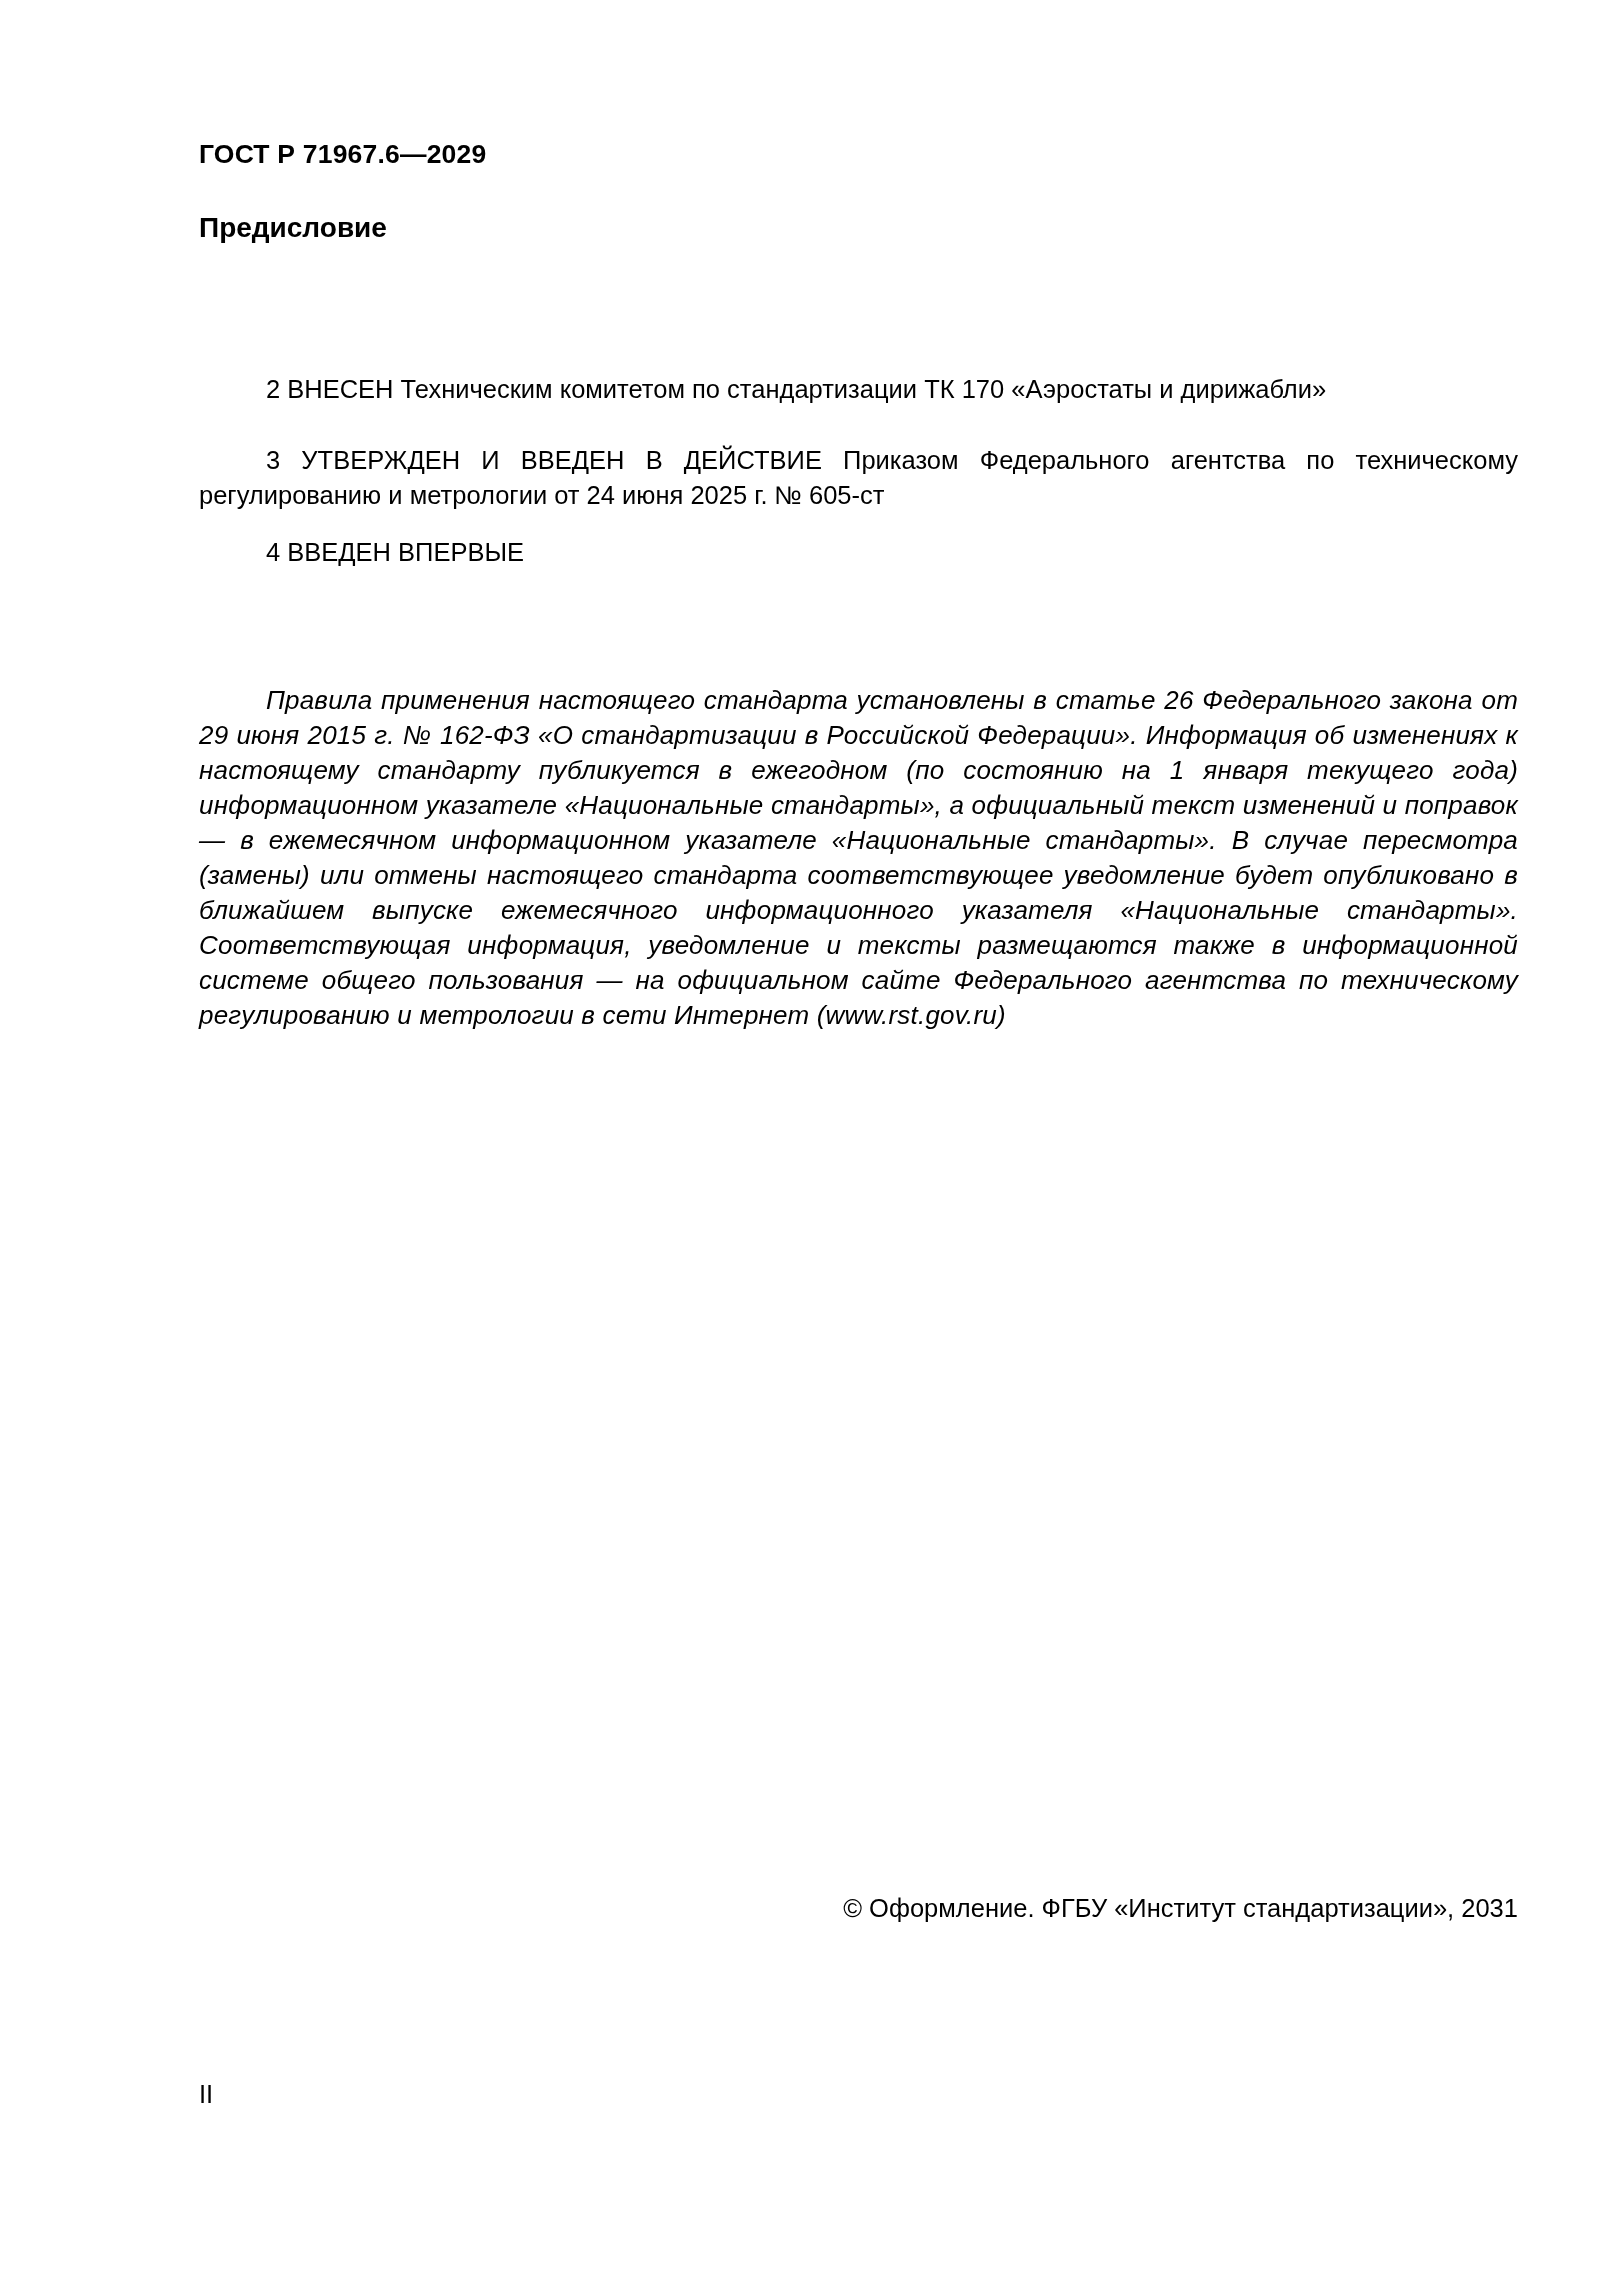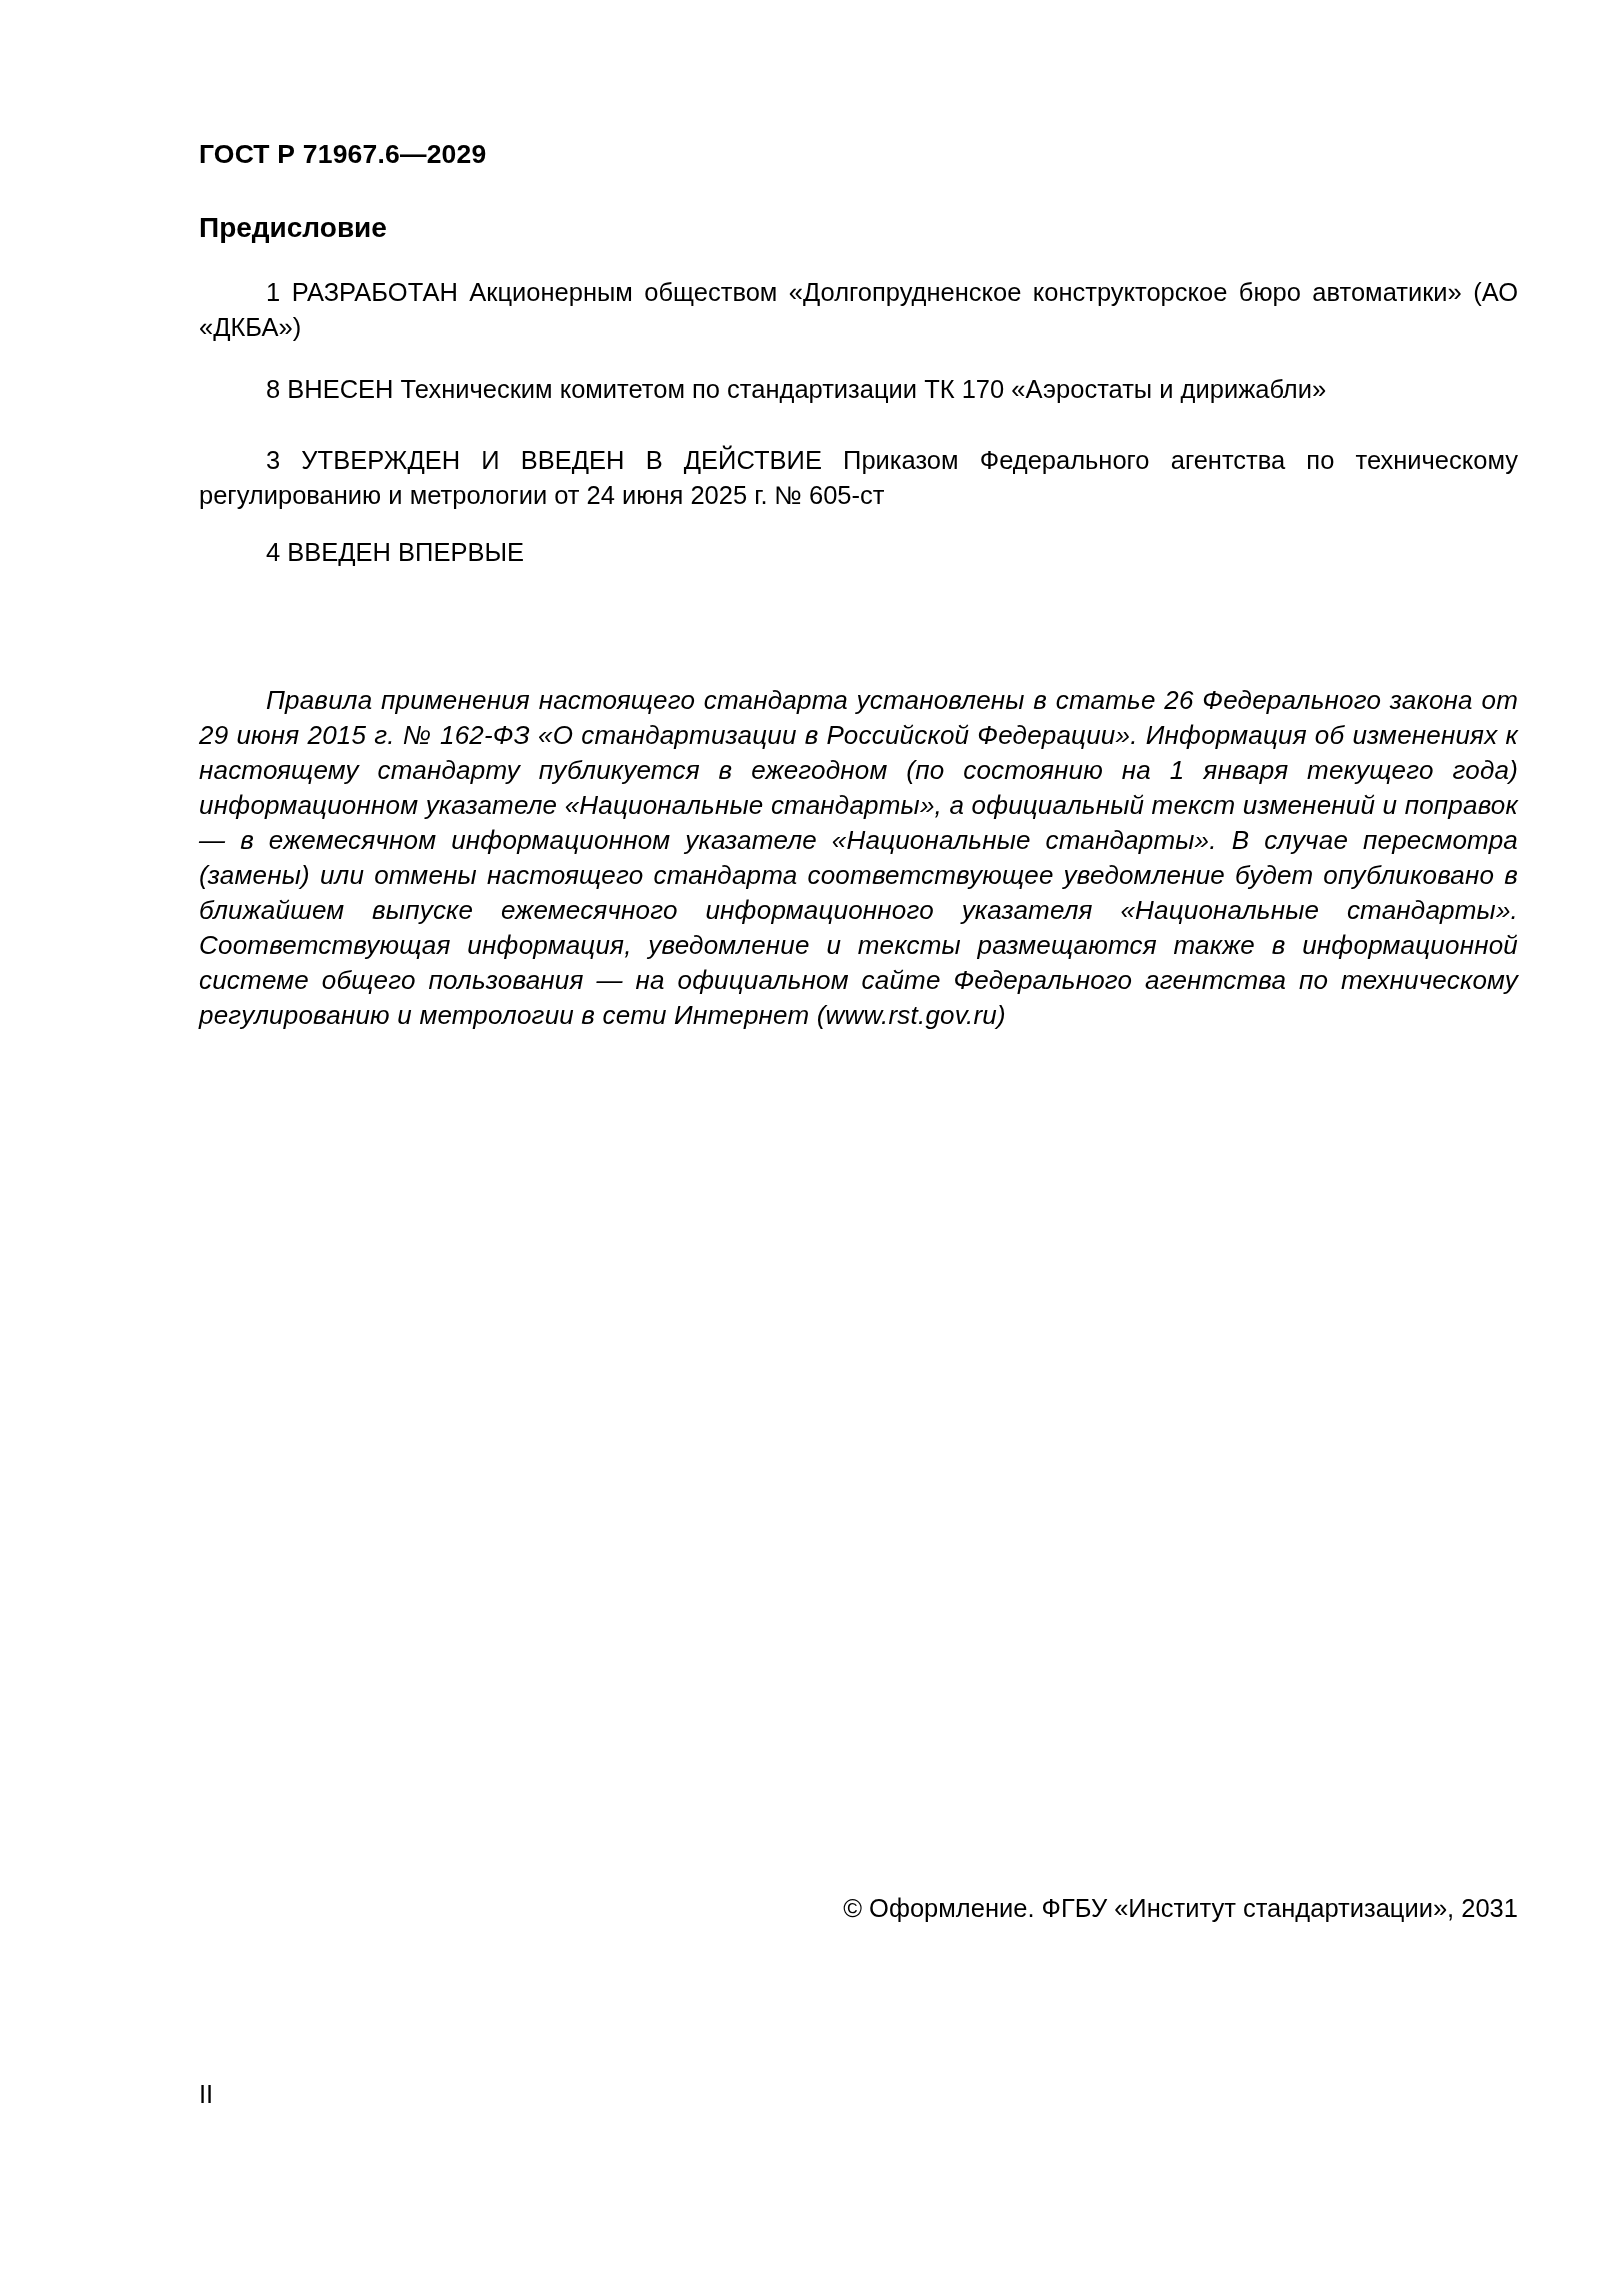--- a/index.html
+++ b/index.html
@@ -75,23 +75,22 @@
   </style>
 </head>
 <body>
 
 <div class="page">
 
   <div class="block doc-header">ГОСТ Р 71967.6—2029</div>
 
   <div class="block doc-title">Предисловие</div>
 
-  <p class="block para p1">1 РАЗРАБОТАН Акционерным обществом «Долгопрудненское конструкторское бюро автоматики» (АО «ДКБА»)</p>
 
-  <p class="block para p2">8 ВНЕСЕН Техническим комитетом по стандартизации ТК 170 «Аэростаты и дирижабли»</p>
+  <p class="block para p2">2 ВНЕСЕН Техническим комитетом по стандартизации ТК 170 «Аэростаты и дирижабли»</p>
 
   <p class="block para p3">3 УТВЕРЖДЕН И ВВЕДЕН В ДЕЙСТВИЕ Приказом Федерального агентства по техническому регулированию и метрологии от 24 июня 2025 г. № 605-ст</p>
 
   <p class="block para p4">4 ВВЕДЕН ВПЕРВЫЕ</p>
 
   <p class="block rules">Правила применения настоящего стандарта установлены в статье 26 Федерального закона от 29 июня 2015 г. № 162-ФЗ «О стандартизации в Российской Федерации». Информация об изменениях к настоящему стандарту публикуется в ежегодном (по состоянию на 1 января текущего года) информационном указателе «Национальные стандарты», а официальный текст изменений и поправок — в ежемесячном информационном указателе «Национальные стандарты». В случае пересмотра (замены) или отмены настоящего стандарта соответствующее уведомление будет опубликовано в ближайшем выпуске ежемесячного информационного указателя «Национальные стандарты». Соответствующая информация, уведомление и тексты размещаются также в информационной системе общего пользования — на официальном сайте Федерального агентства по техническому регулированию и метрологии в сети Интернет (www.rst.gov.ru)</p>
 
   <div class="block copyright">©  Оформление. ФГБУ «Институт стандартизации», 2031</div>
 
 

